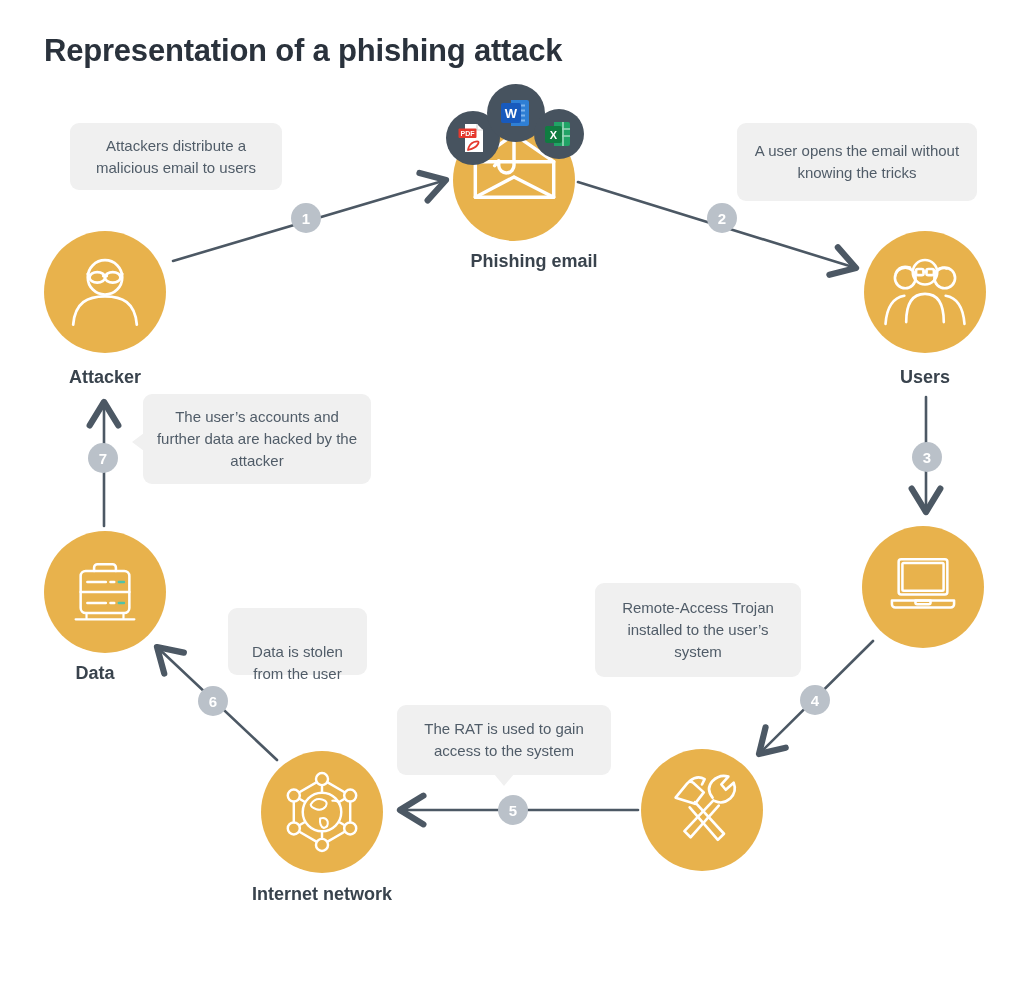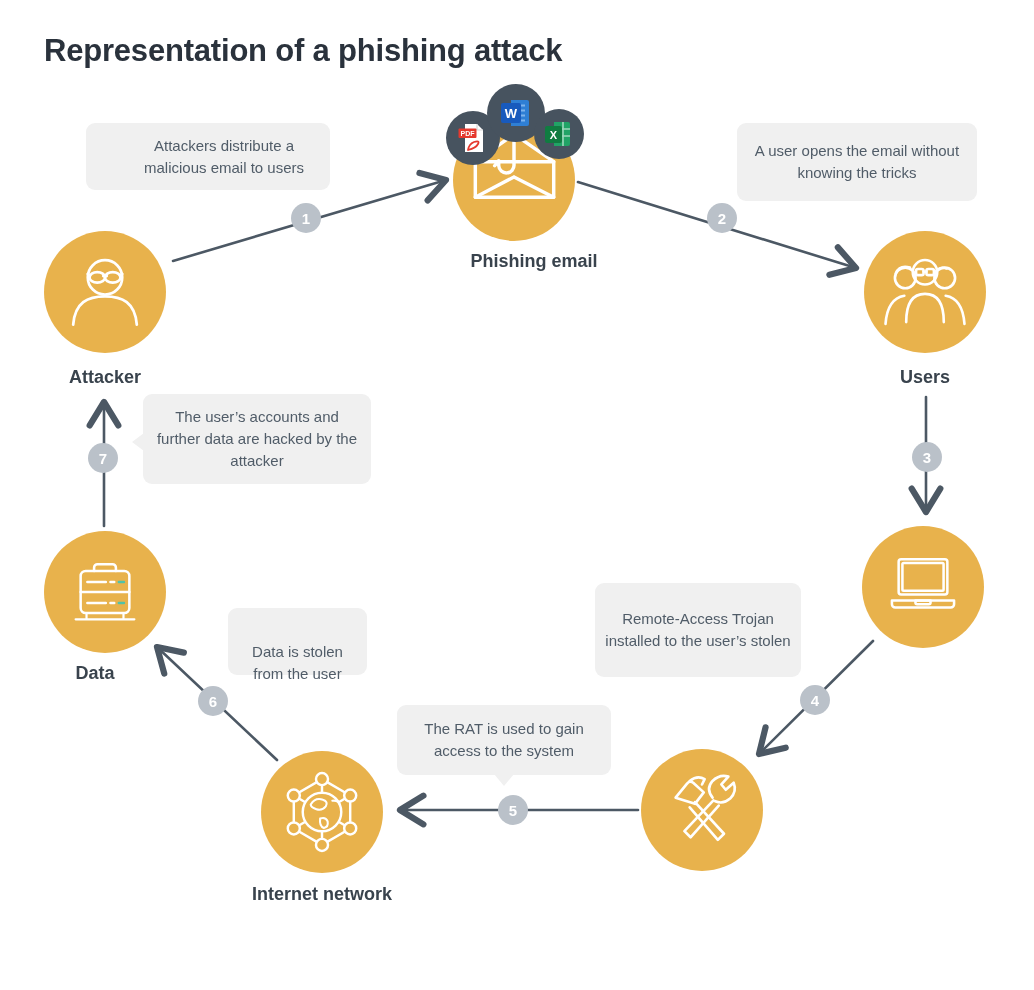--- a/index.html
+++ b/index.html
@@ -176,28 +176,28 @@
   <div class="node-label" style="left:5px;top:663px;width:180px;">Data</div>
 
   <div class="badge" style="left:291px;top:203px;">1</div>
   <div class="badge" style="left:707px;top:203px;">2</div>
   <div class="badge" style="left:912px;top:442px;">3</div>
   <div class="badge" style="left:800px;top:685px;">4</div>
   <div class="badge" style="left:498px;top:795px;">5</div>
   <div class="badge" style="left:198px;top:686px;">6</div>
   <div class="badge" style="left:88px;top:443px;">7</div>
 
-  <div class="callout" style="left:86px;top:123px;width:212px;height:67px;padding-left:32px;">
+  <div class="callout" style="left:70px;top:123px;width:212px;height:67px;">
     <span style="width:200px;">Attackers distribute a malicious email to users</span>
   </div>
   <div class="callout" style="left:737px;top:123px;width:240px;height:78px;">
     <span style="width:216px;">A user opens the email without knowing the tricks</span>
   </div>
   <div class="callout" style="left:595px;top:583px;width:206px;height:94px;">
-    <span style="width:186px;">Remote-Access Trojan installed to the user’s stolen</span>
+    <span style="width:186px;">Remote-Access Trojan installed to the user’s system</span>
   </div>
   <div class="callout" style="left:397px;top:705px;width:214px;height:70px;">
     <span style="width:205px;">The RAT is used to gain access to the system</span>
     <div class="tail tail-down"></div>
   </div>
   <div class="callout" style="left:228px;top:608px;width:139px;height:67px;">
     <span style="width:125px;margin-top:43px;">Data is stolen from the user</span>
   </div>
   <div class="callout" style="left:143px;top:394px;width:228px;height:90px;">
     <span style="width:204px;">The user’s accounts and further data are hacked by the attacker</span>

